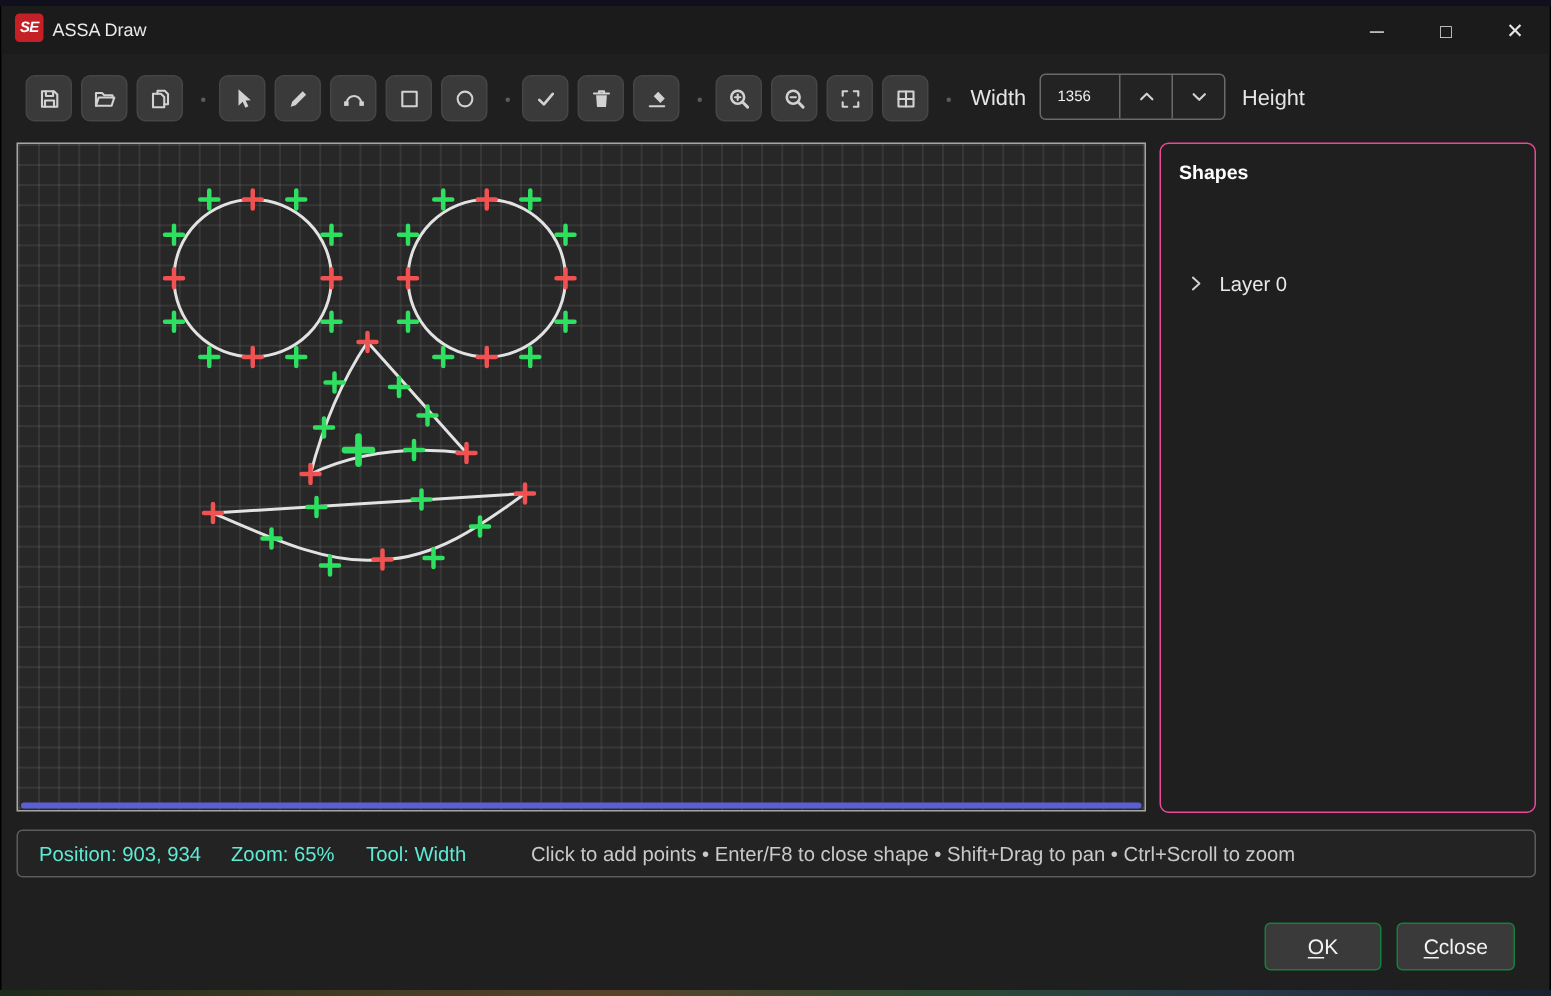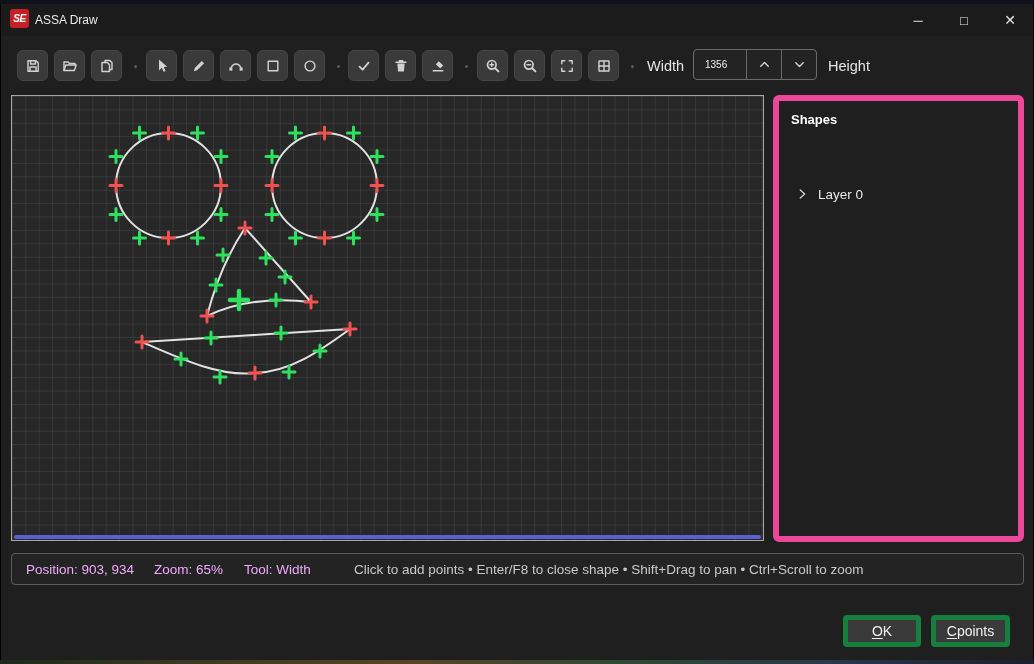--- a/index.html
+++ b/index.html
@@ -43,36 +43,36 @@
   .canvas-grid { position:absolute; inset:0;
     background-image:
       linear-gradient(rgba(255,255,255,0.075) 1px, transparent 1px),
       linear-gradient(90deg, rgba(255,255,255,0.075) 1px, transparent 1px);
     background-size:13.4px 13.4px; }
   .drawing { position:absolute; left:0; top:0; }
   .hscrollbar { position:absolute; left:2px; right:2px; bottom:1px; height:4px; border-radius:2px; }
 
   
   .shapes-panel { position:absolute; left:772px; top:91px; width:251px; height:447px;
-    border:6px solid #ec4899; border-radius:6px; background:#1f1f1f; }
+    border:1px solid #ec4899; border-radius:6px; background:#1f1f1f; }
   .shapes-title { position:absolute; left:12px; top:11px; color:#ffffff; font-size:13px; font-weight:bold; }
   .layer-row { position:absolute; left:8px; top:40px; right:8px; height:26px; display:flex;
     align-items:center; color:#e8e8e8; font-size:13.5px; border-radius:4px;margin-top:40px; }
   .layer-chevron { margin-left:8px; margin-right:9px; display:flex; }
 
   
   .statusbar { position:absolute; left:10px; top:549px; width:1013px; height:32px;
     border:1px solid #5c5c5c; border-radius:4px; background:#232323; }
   .statusbar span { position:absolute; top:0; height:30px; display:flex; align-items:center;
-    color:#f0abfc; font-size:13.5px; white-space:nowrap; }
+    color:#5eead4; font-size:13.5px; white-space:nowrap; }
   .st-pos { left:14px; } .st-zoom { left:142px; } .st-tool { left:232px; }
   .st-hint { left:342px; color:#c9c9c9 !important; }
 
   
-  .btn { position:absolute; top:611px; height:32px; background:#3a3a3a; border:5px solid #15803d;
+  .btn { position:absolute; top:611px; height:32px; background:#3a3a3a; border:1px solid #15803d;
     border-radius:4px; color:#f2f2f2; font-size:14px; display:flex; align-items:center;
     justify-content:center; }
   .btn-ok { left:842px; width:78px; } .btn-cancel { left:930px; width:79px; }
   .ak { text-decoration:underline; text-underline-offset:2px; }
 
   .icon-stroke { stroke:#d2d2d2; fill:none; stroke-width:1.4; stroke-linecap:round; stroke-linejoin:round; }
   .icon-fill { fill:#d2d2d2; }
 </style>
 </head>
 <body>
@@ -278,18 +278,18 @@
       <span class="st-pos">Position: 903, 934</span>
       <span class="st-zoom">Zoom: 65%</span>
       <span class="st-tool">Tool: Width</span>
       <span class="st-hint">Click to add points • Enter/F8 to close shape • Shift+Drag to pan • Ctrl+Scroll to zoom</span>
     </div>
 
     <div class="btn btn-ok">
       <span><span class="ak">O</span><span>K</span></span>
     </div>
     <div class="btn btn-cancel">
-      <span><span class="ak">C</span><span>points</span></span>
+      <span><span class="ak">C</span><span>close</span></span>
     </div>
   </div>
 
   <div class="frame-bottom"></div>
 </div>
 
 </body></html>

